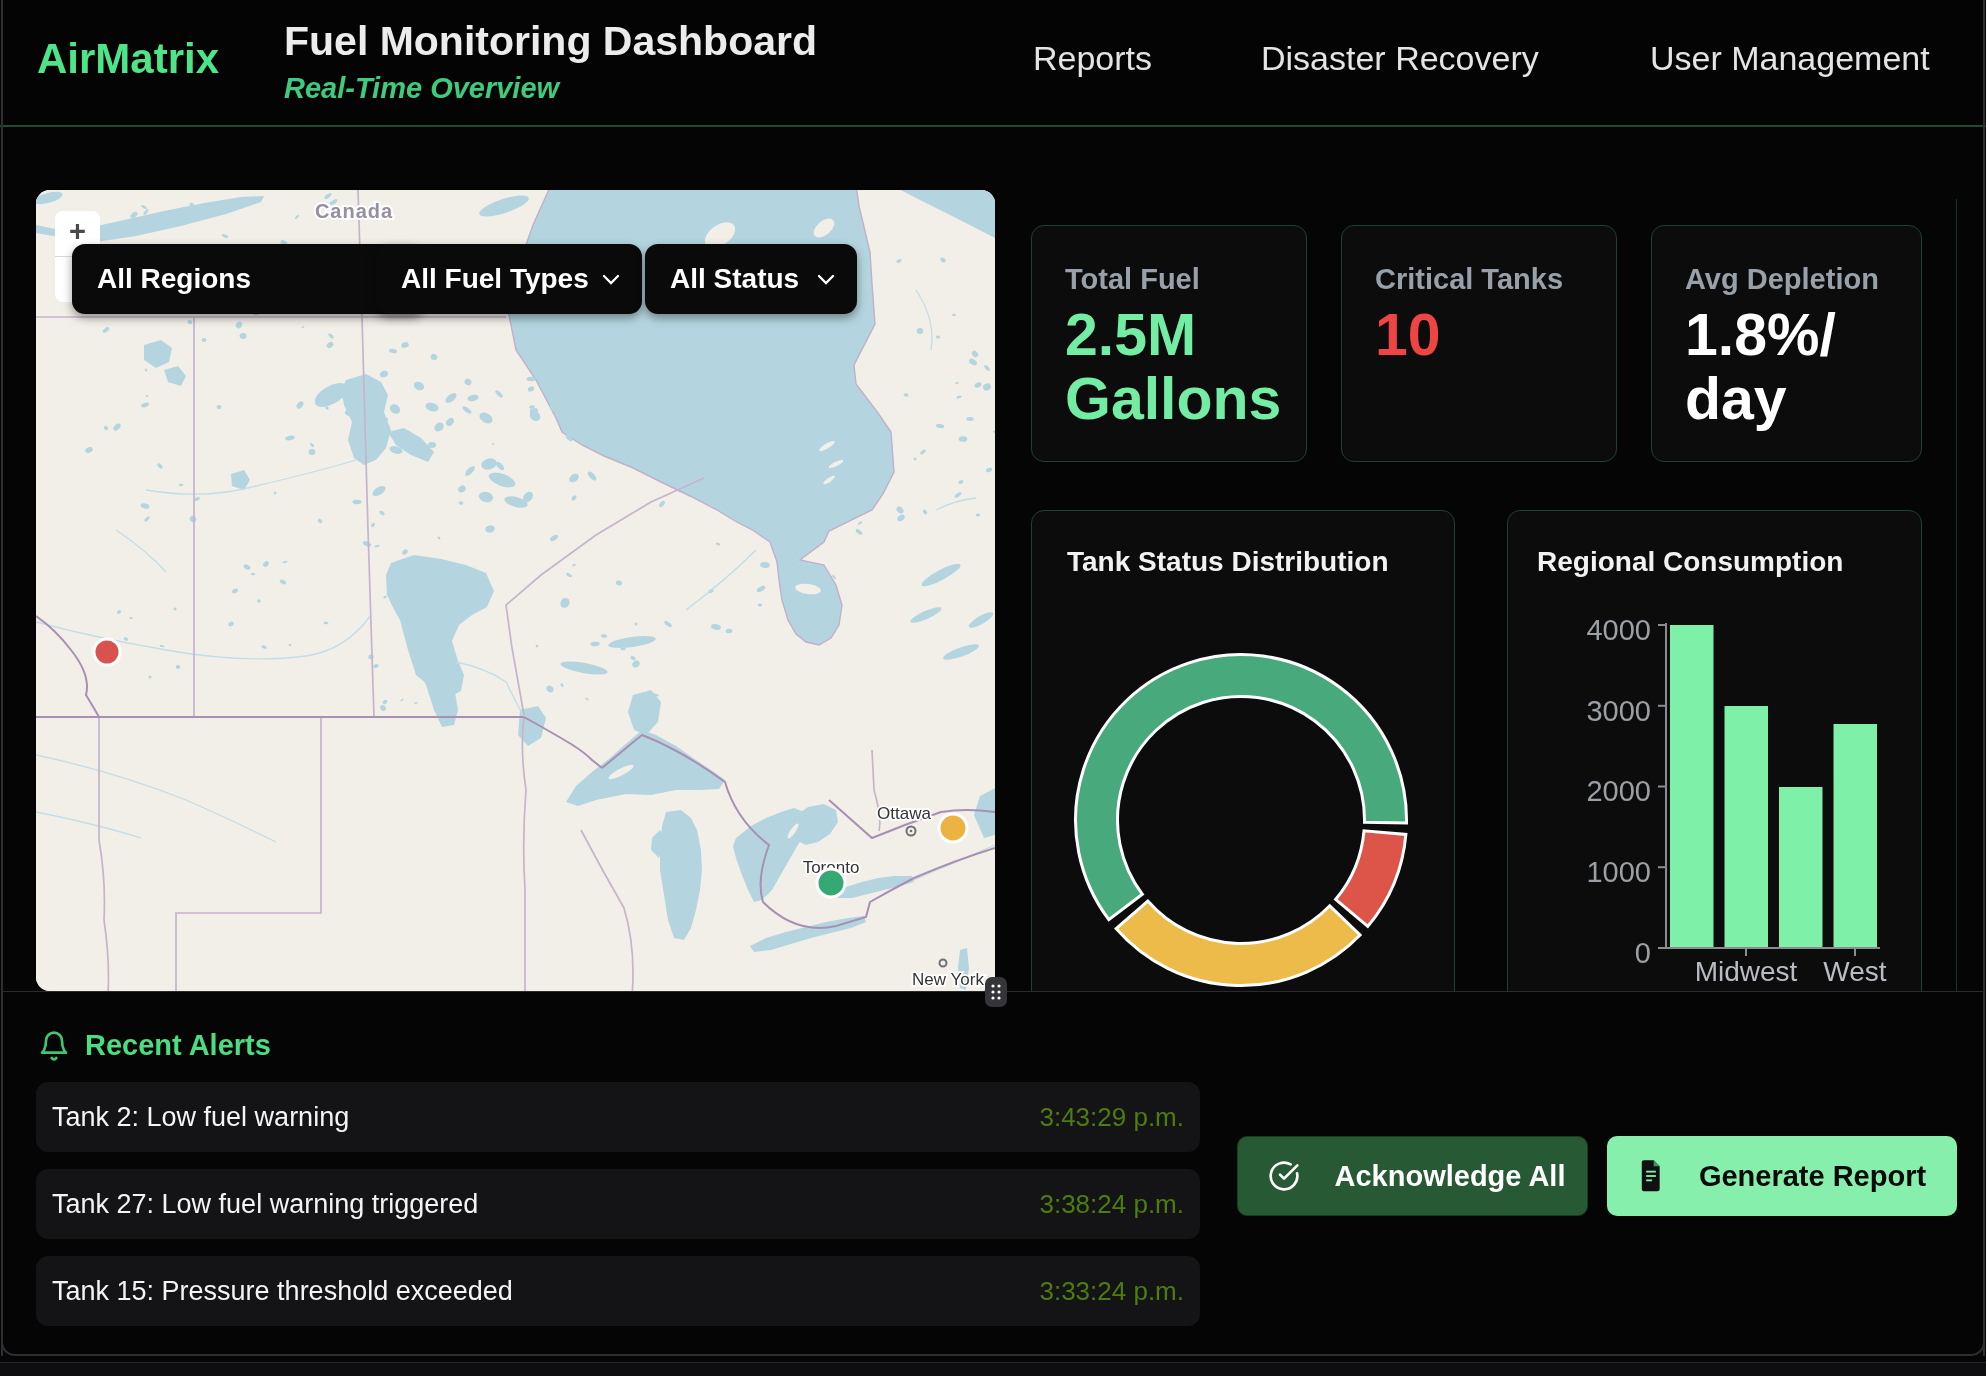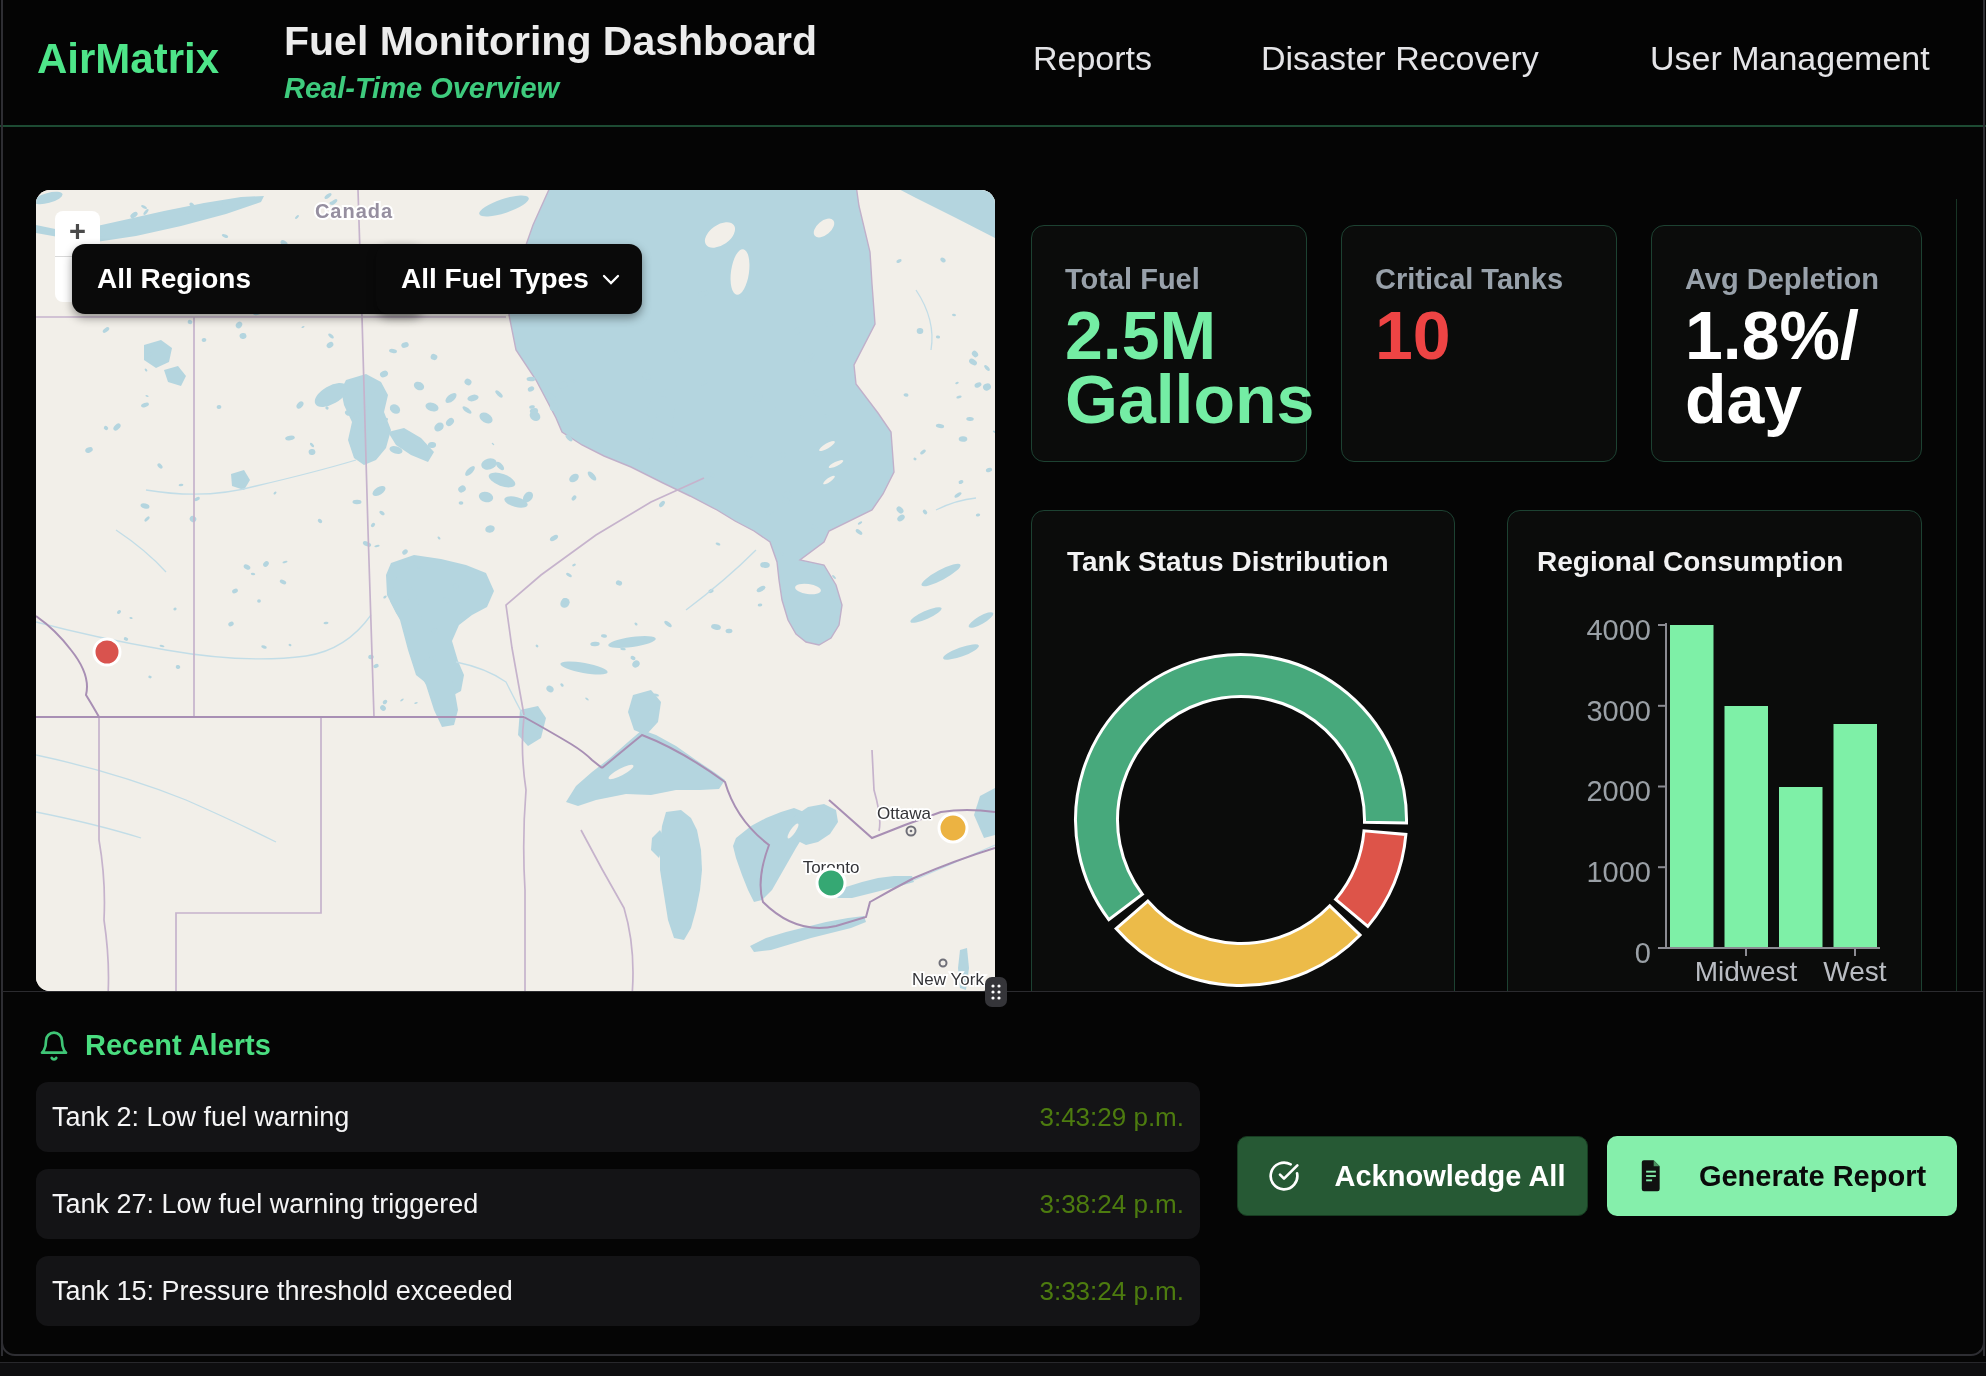--- a/index.html
+++ b/index.html
@@ -36,21 +36,21 @@
   #zoomctl .zline { position:absolute; left:0; top:45px; width:45px; height:1px; background:#d9d9d9;}
   #zoomplus { position:absolute; left:0px; top:4px; width:45px; text-align:center;
      font-size:29px; font-weight:bold; color:#4a4a4a; }
 
   
   #handle { left:985px; top:977px; width:22px; height:30px; background:#353539; border-radius:7px; z-index:40;}
 
   
   .card { background:#0b0c0b; border:1px solid #1d4232; border-radius:13px; }
   .statlabel { font-size:29px; font-weight:bold; color:#98a1aa; line-height:1; }
-  .statvalue { font-size:68px; font-weight:bold; line-height:64px; margin-top:9px; }
+  .statvalue { font-size:59px; font-weight:bold; line-height:64px; margin-top:9px; }
   .cardtitle { font-size:28px; font-weight:bold; color:#f2f2f3; line-height:1; }
 
   
   #alerticon { left:38px; top:1029px; }
   #alerthead { left:85px; top:1031px; font-size:29px; font-weight:bold; color:#4ade80; line-height:1;}
   .arow { left:36px; width:1164px; height:70px; background:#141416; border-radius:12px;
       display:flex; align-items:center; justify-content:space-between;
       padding:0 16px 0 16px; }
   .arow .msg { font-size:27px; font-weight:normal; color:#f4f4f5; }
   .arow .time { font-size:26px; color:#4d7c0f; }
@@ -435,20 +435,24 @@
       <div class="zline"></div>
     </div>
   <div class="abs pill" style="left:36px; width:352px;">All Regions
     <svg width="18" height="11" viewBox="0 0 18 11">
         <path d="M2 2 L9 9 L16 2" fill="none" stroke="#fff" stroke-width="2.3" stroke-linecap="round"></path>
       </svg></div>
   <div class="abs pill" style="left:340px; width:266px;">All Fuel Types
     <svg width="18" height="11" viewBox="0 0 18 11">
         <path d="M2 2 L9 9 L16 2" fill="none" stroke="#fff" stroke-width="2.3" stroke-linecap="round"></path>
       </svg></div>
+  <div class="abs pill" style="left:609px; width:212px;">All Status
+    <svg width="18" height="11" viewBox="0 0 18 11">
+        <path d="M2 2 L9 9 L16 2" fill="none" stroke="#fff" stroke-width="2.3" stroke-linecap="round"></path>
+      </svg></div>
 </div>
 
 <div class="abs card" style="left:1031px; top:225px; width:276px; height:237px; padding:39px 0 0 33px;">
   <div class="statlabel">Total Fuel</div>
   <div class="statvalue" style="color:#74eda4;">2.5M<br>Gallons</div>
 </div>
 <div class="abs card" style="left:1341px; top:225px; width:276px; height:237px; padding:39px 0 0 33px;">
   <div class="statlabel">Critical Tanks</div>
   <div class="statvalue" style="color:#ee4444;">10</div>
 </div>

